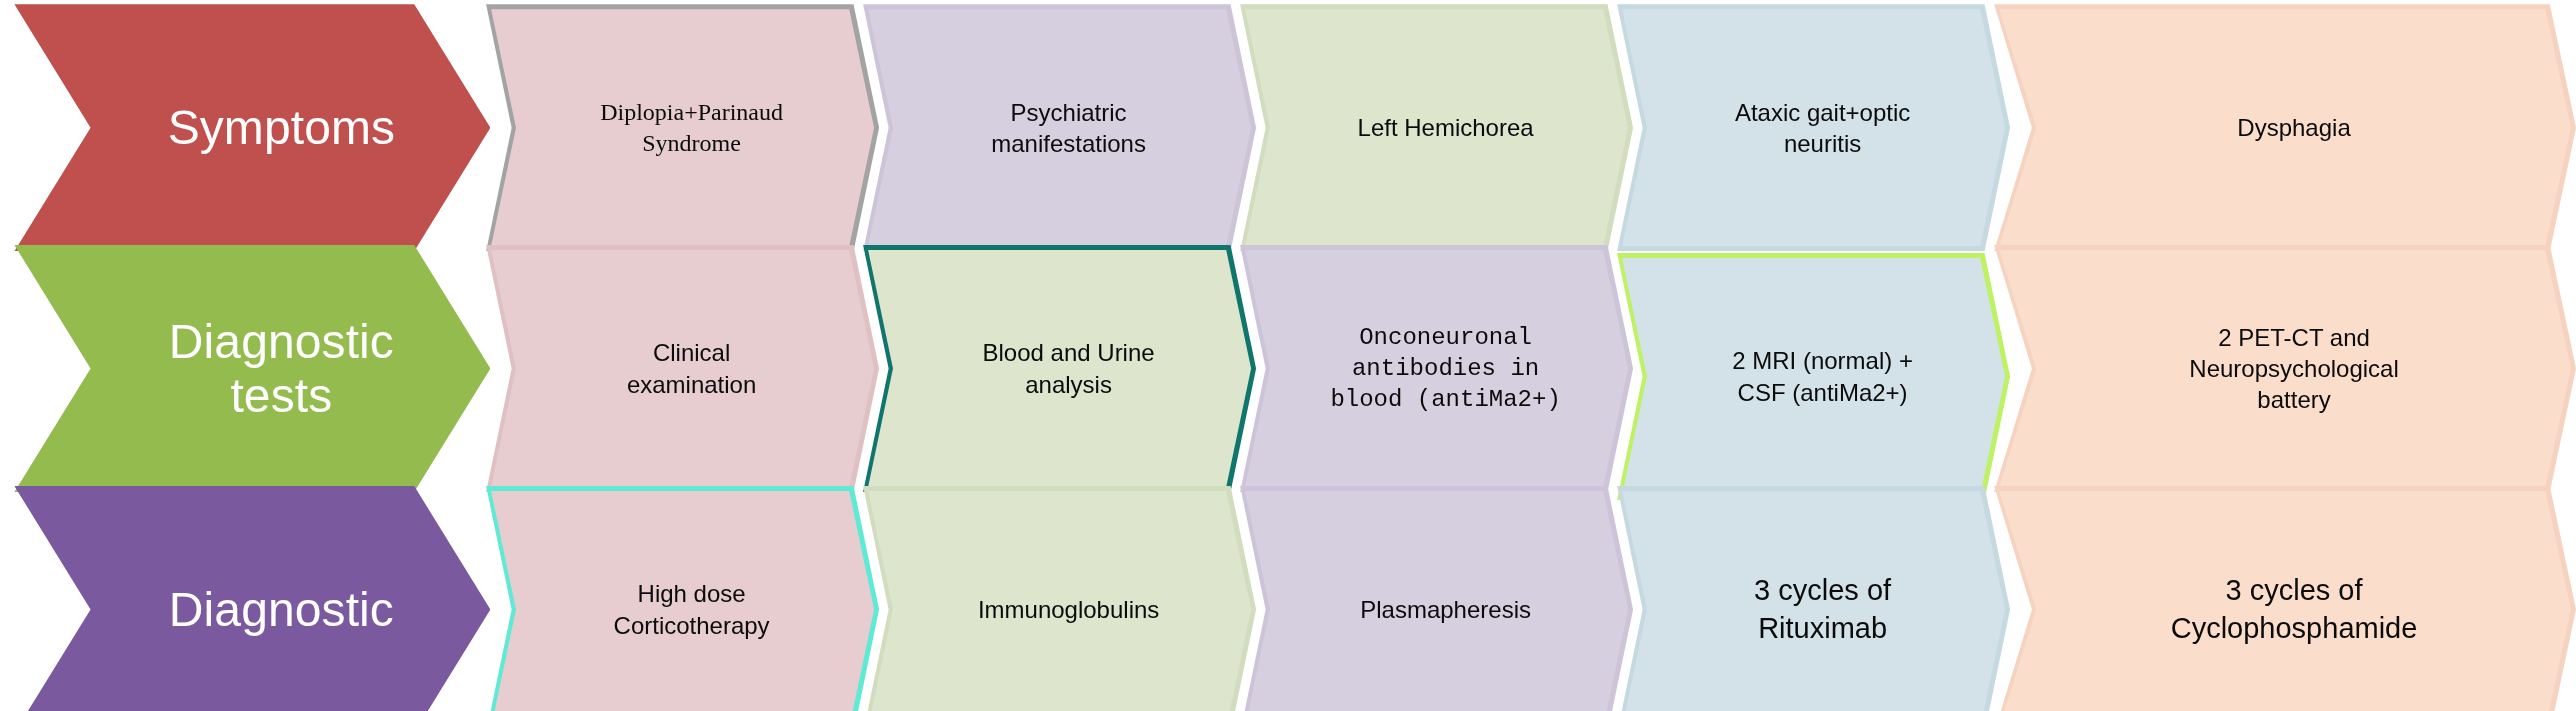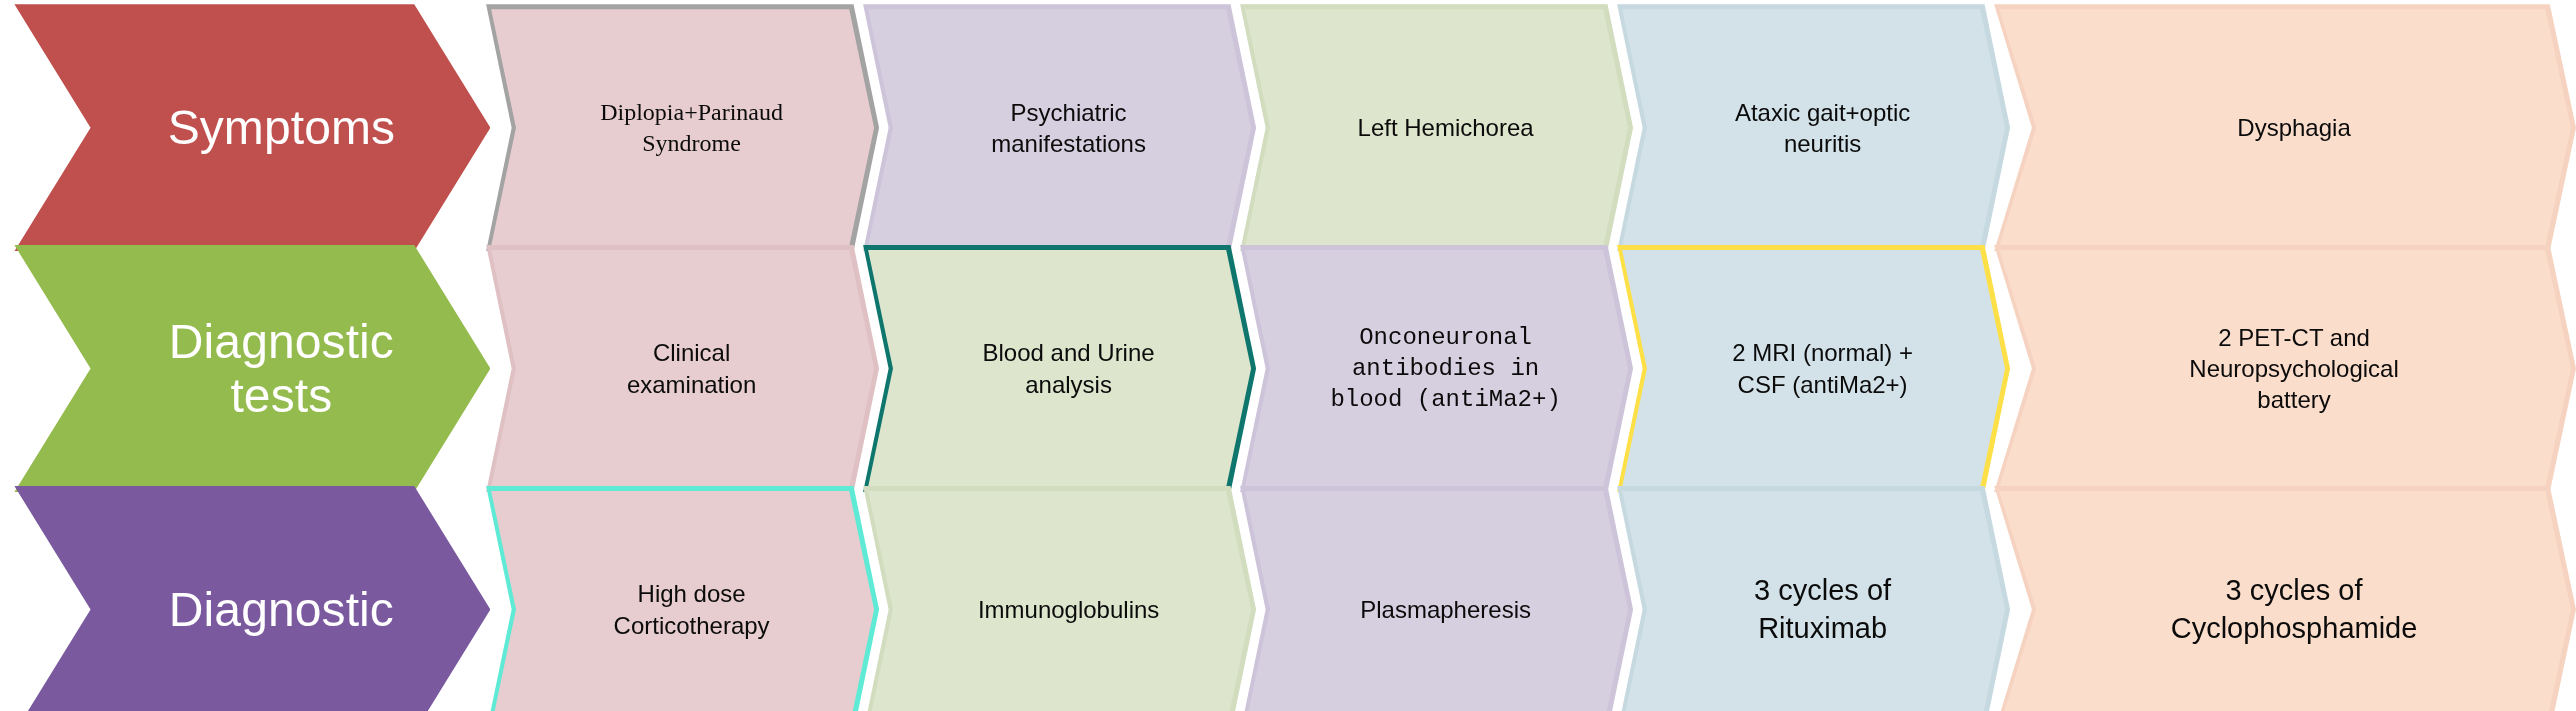--- a/index.html
+++ b/index.html
@@ -166,21 +166,21 @@
         <div class="inner-edge" style="background: rgb(221, 229, 204);"></div>
         <span class="step-label">Blood and Urine
 analysis</span>
       </div>
       <div class="step s3" style="background: rgb(205, 196, 218); font-family: Liberation Mono, monospace;">
         <div class="inner-edge" style="background: rgb(214, 207, 223);"></div>
         <span class="step-label">Onconeuronal
 antibodies in
 blood (antiMa2+)</span>
       </div>
-      <div class="step s4" style="background: #fde047;">
+      <div class="step s4" style="background: #bef264; margin-top: 8px;">
         <div class="inner-edge" style="background: rgb(211, 226, 232);"></div>
         <span class="step-label">2 MRI (normal) +
 CSF (antiMa2+)</span>
       </div>
       <div class="step s5" style="background: rgb(245, 211, 192);">
         <div class="inner-edge" style="background: rgb(251, 221, 203);"></div>
         <span class="step-label">2 PET-CT and
 Neuropsychological
 battery</span>
       </div>

